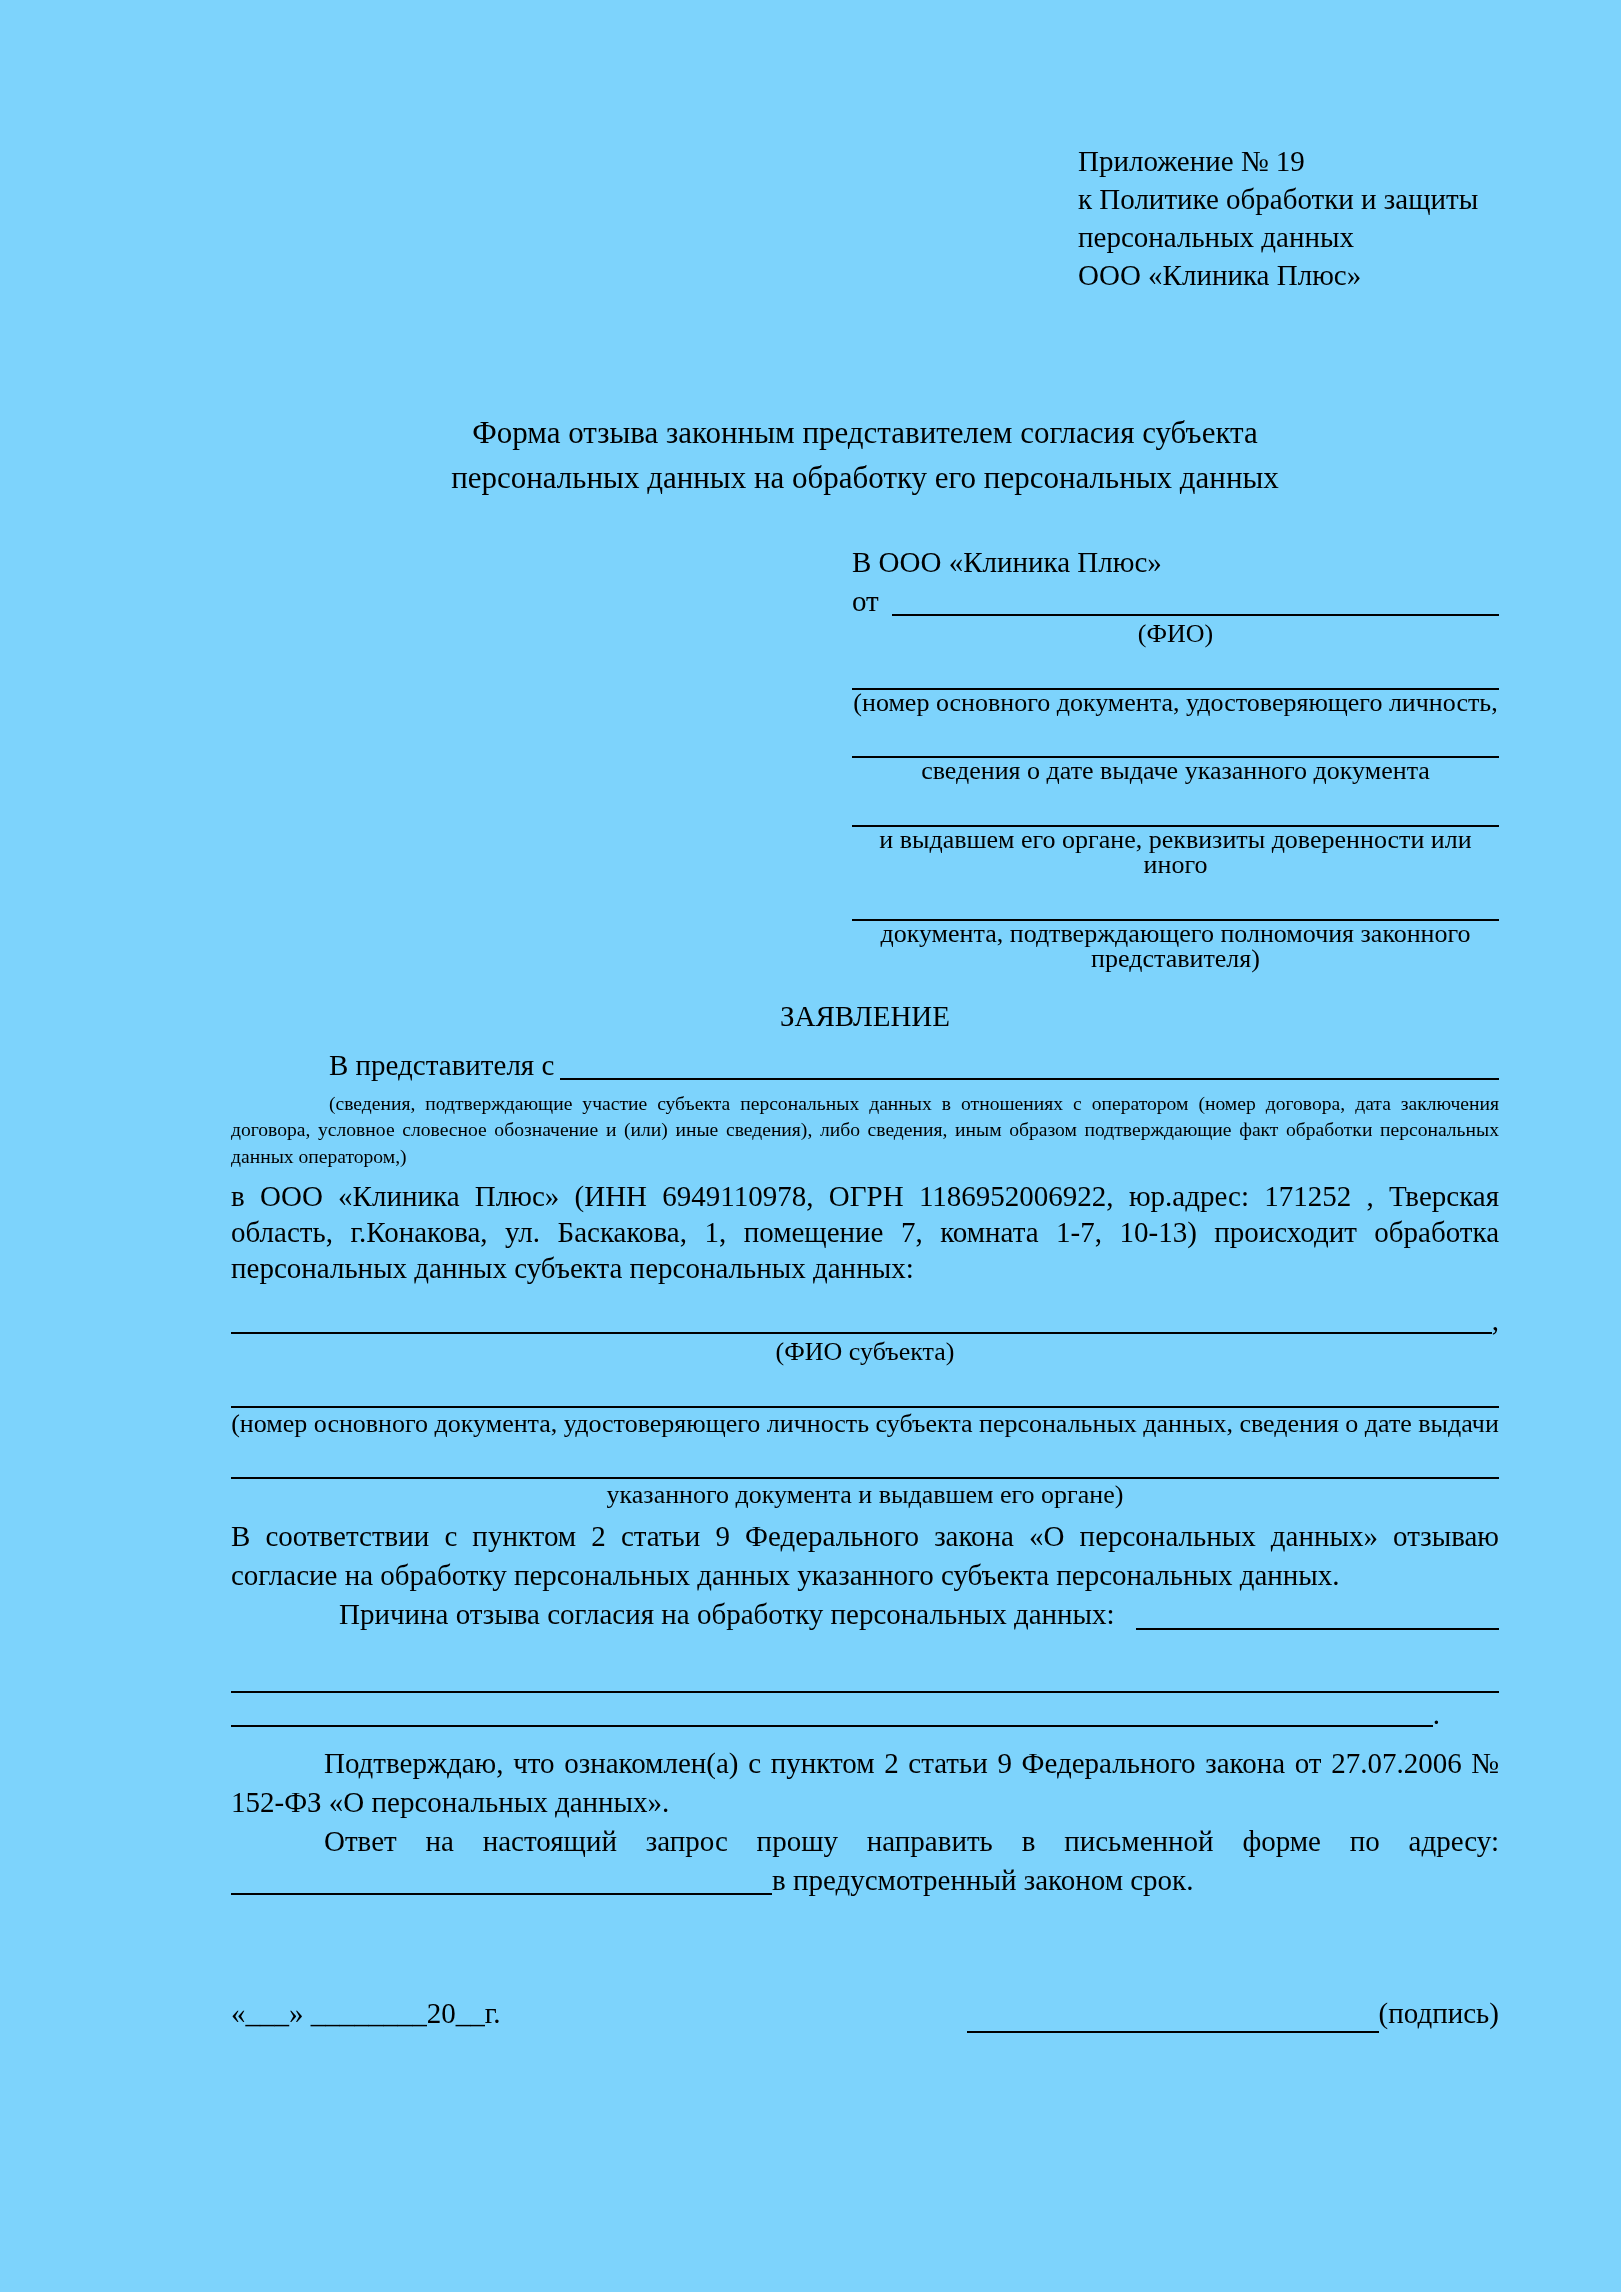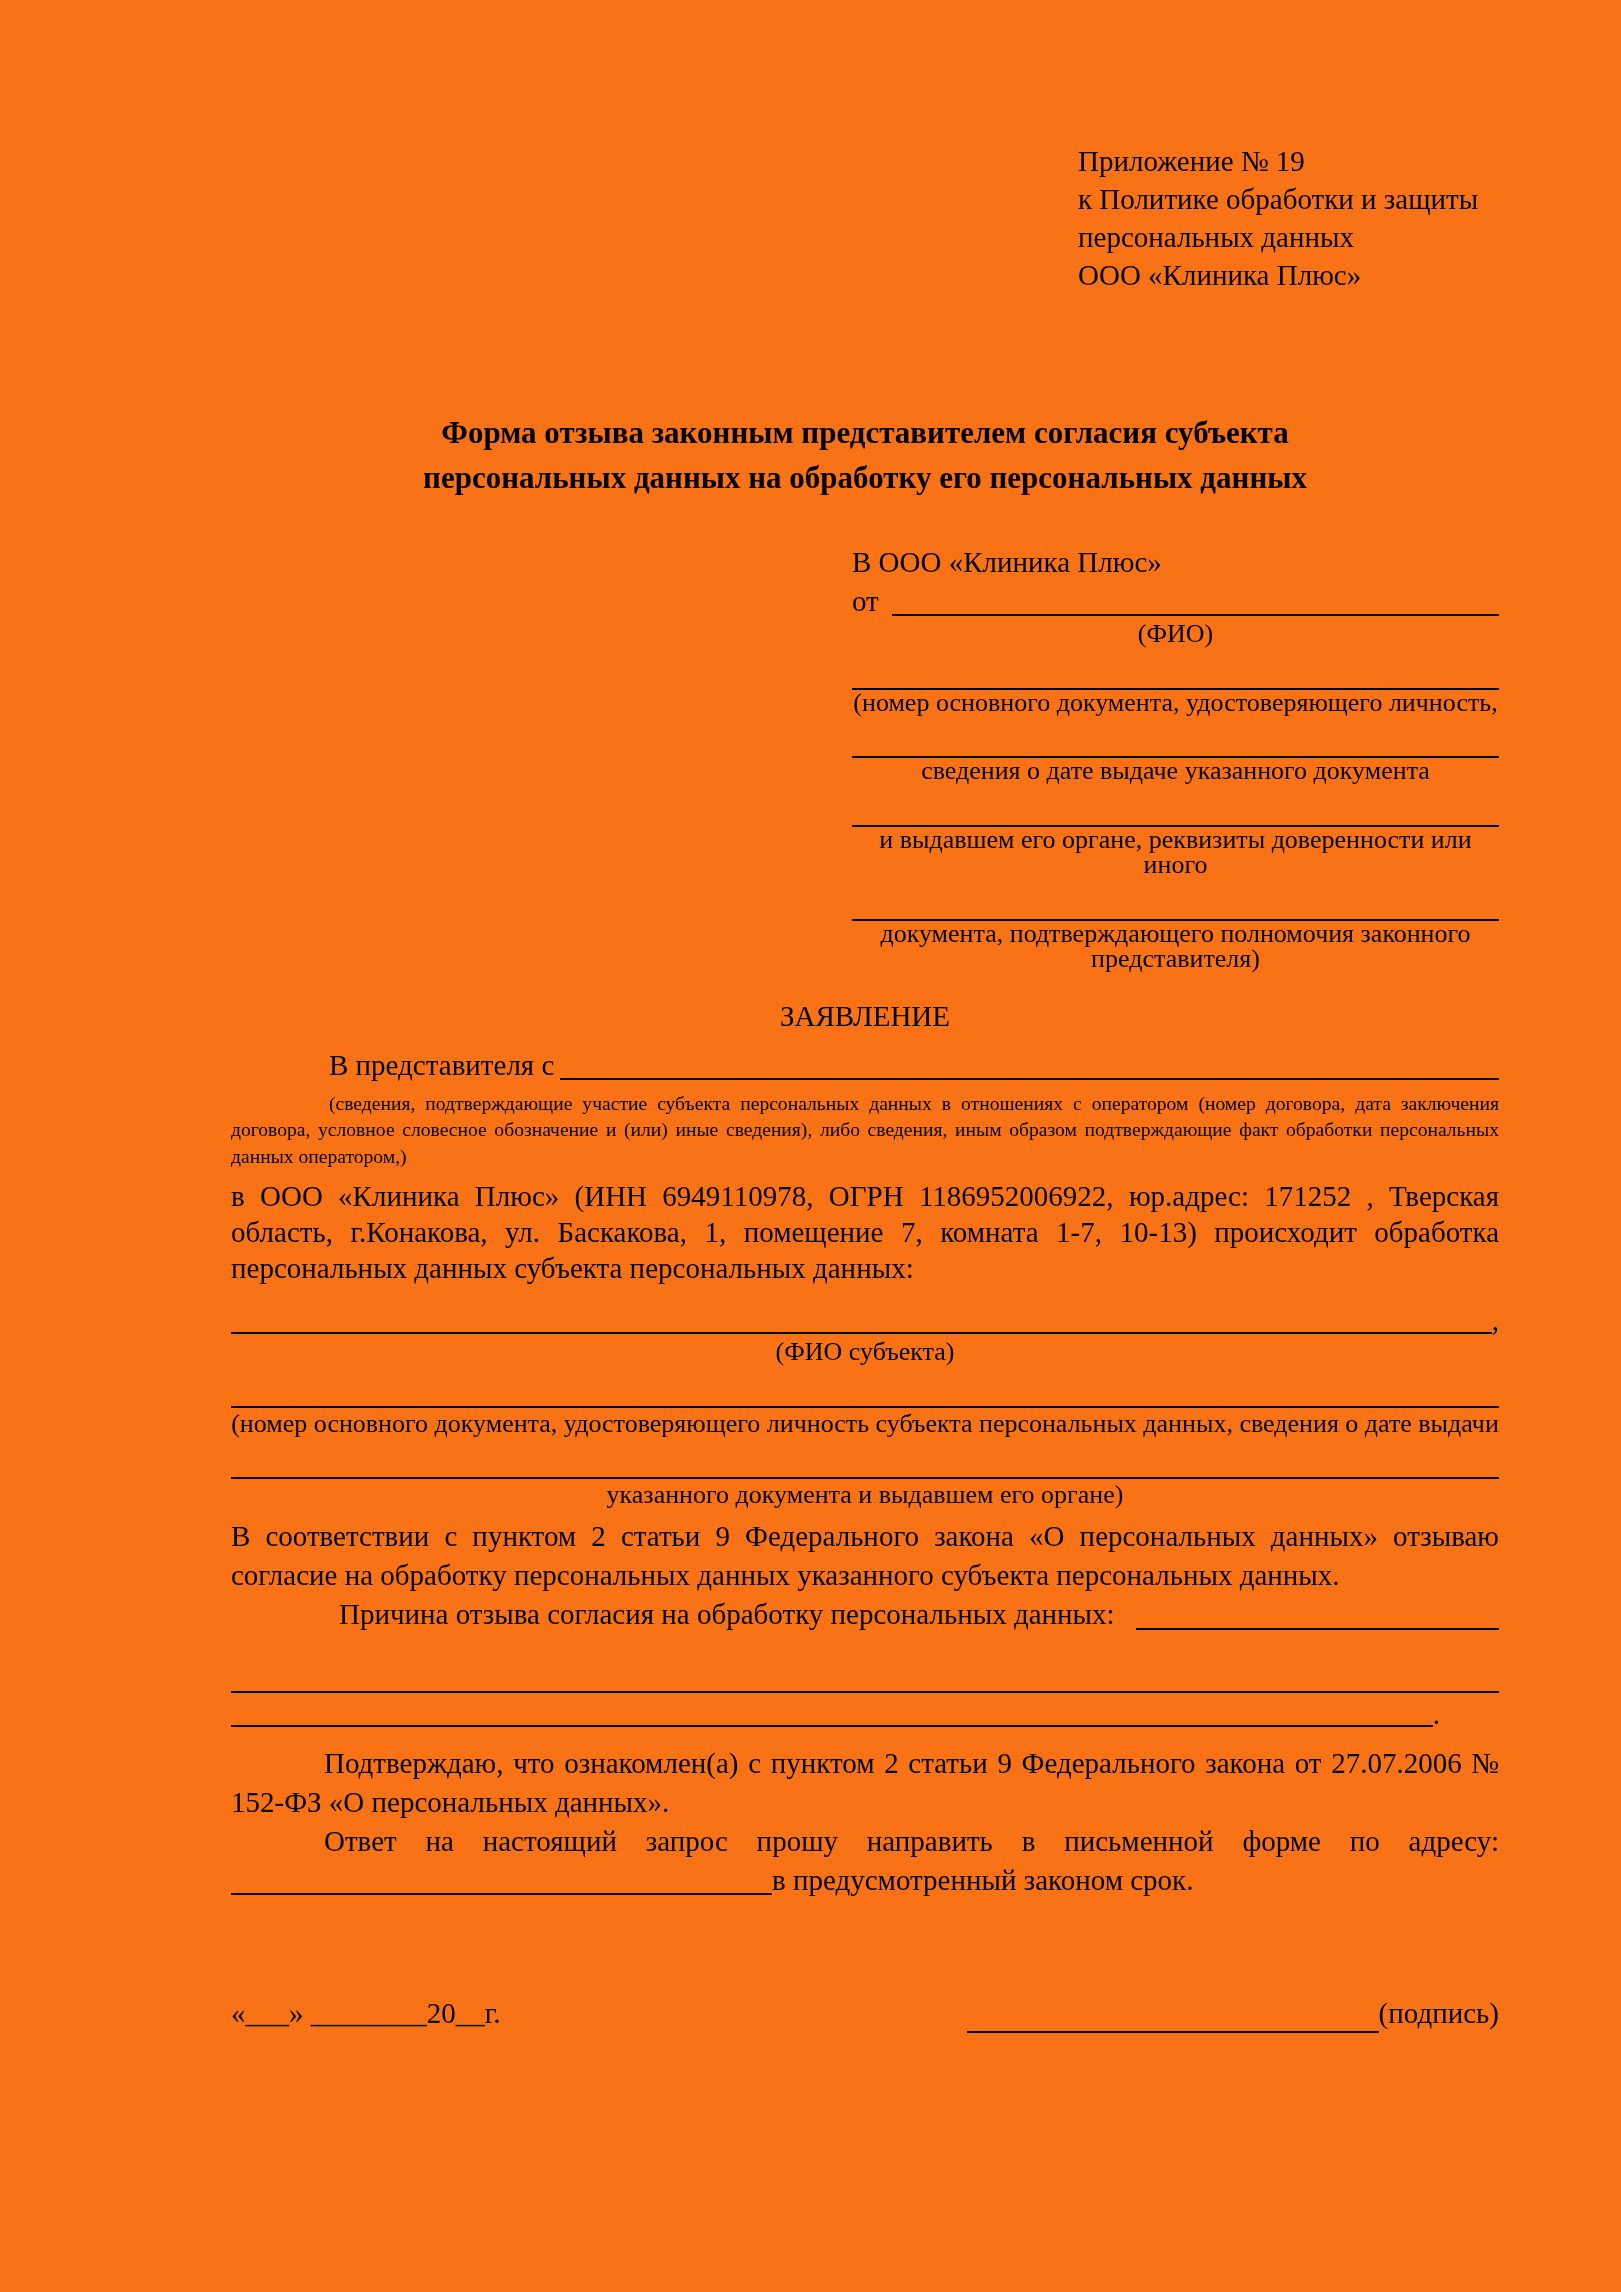--- a/index.html
+++ b/index.html
@@ -1,34 +1,34 @@
 <!DOCTYPE html>
 <html lang="ru"><head>
 <meta charset="utf-8">
 <style>
   html, body { margin: 0; padding: 0; background: #ffffff; }
   .page {
     position: relative;
     width: 1621px;
     min-height: 2293px;
     box-sizing: border-box;
-    background: #f97316;
+    background: #7dd3fc;
     color: #000000;
     font-family: "Liberation Serif", "DejaVu Serif", serif;
     font-size: 29px;
     line-height: 1.3;
     padding: 142px 122px 59px 231px;
   }
   
   .appendix { margin-left: 847px; line-height: 38px; }
   
   .doc-title {
     margin-top: 116px;
     text-align: center;
-    font-weight: bold;
+    font-weight: normal;
     font-size: 31px;
     line-height: 45px;
   }
   
   .addressee { margin-left: 621px; margin-top: 43px; }
   .addr-to { line-height: 39px; }
   .flex-row { display: flex; align-items: flex-end; }
   .from-row { line-height: 39px; }
   .from-row .label { white-space: pre; }
   .fill { flex: 1 1 auto; border-bottom: 2.9px solid #000; margin: 0 0 4.9px 5.9px; }

